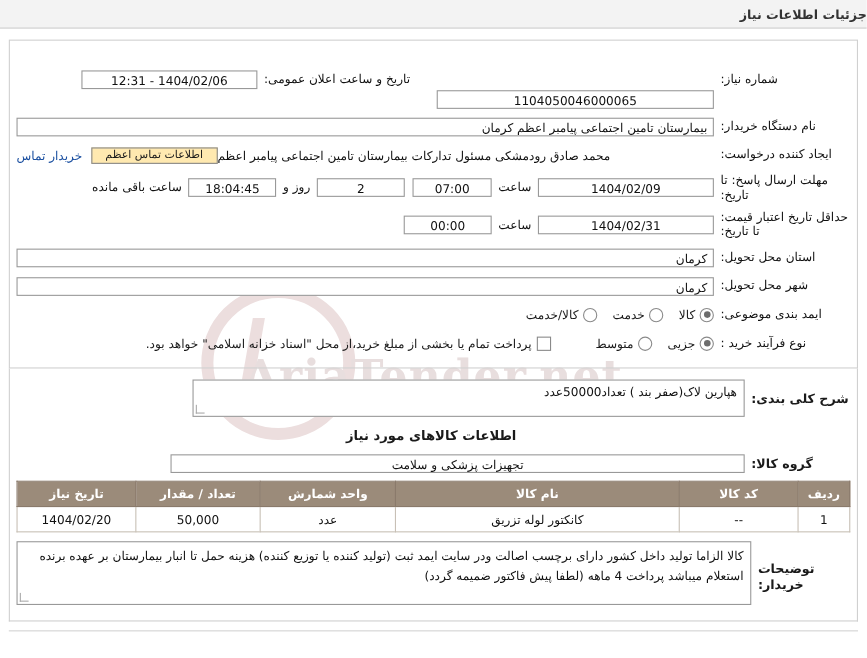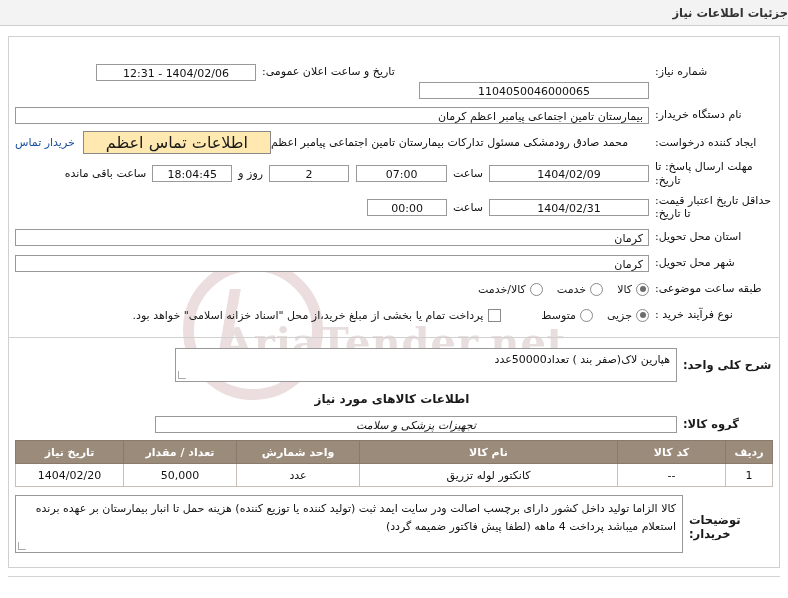--- a/index.html
+++ b/index.html
@@ -123,22 +123,22 @@
   .link {
     color: #1a4fa0;
     text-decoration: none;
     font-size: 11px;
     padding-right: 8px;
     white-space: nowrap;
   }
   .badge {
     border: 1px solid #888;
     background: #ffe9b0;
-    font-size: 16px;
-    padding: 1px 22px;
+    font-size: 10px;
+    padding: 1px 12px;
     white-space: nowrap;
     text-align: right;
   }
   .plaintext {
     font-size: 11px;
     color: #111;
     white-space: nowrap;
   }
 
   
@@ -278,21 +278,21 @@
   <div class="content">
 
     <div class="titlebar">
       <span>جزئیات اطلاعات نیاز</span>
     </div>
 
     <div class="panel">
 
       <div class="row">
         <div class="lbl">شماره نیاز:</div>
-        <div class="fld" style="width:230px;margin-top:37px;">1104050046000065</div>
+        <div class="fld" style="width:252px;margin-top:37px;">1104050046000065</div>
         <div class="gap"></div>
         <div class="lbl" style="width:150px;">تاریخ و ساعت اعلان عمومی:</div>
         <div class="fld" style="width:160px;">1404/02/06 - 12:31</div>
       </div>
 
       <div class="row">
         <div class="lbl">نام دستگاه خریدار:</div>
         <div class="fld right" style="flex:1;">بیمارستان تامین اجتماعی پیامبر اعظم کرمان</div>
       </div>
 
@@ -300,21 +300,21 @@
         <div class="lbl">ایجاد کننده درخواست:</div>
         <div class="plaintext" style="flex:1; text-align:left;">محمد صادق  رودمشکی مسئول تدارکات بیمارستان تامین اجتماعی پیامبر اعظم</div>
         <div class="badge">اطلاعات تماس اعظم</div>
         <a class="link" href="#">خریدار تماس</a>
       </div>
 
       <div class="row">
         <div class="lbl">مهلت ارسال پاسخ: تا تاریخ:</div>
         <div class="fld" style="width:160px;">1404/02/09</div>
         <div class="inline-lbl">ساعت</div>
-        <div class="fld" style="width:91px;">07:00</div>
+        <div class="fld" style="width:72px;">07:00</div>
         <div class="gap"></div>
         <div class="fld" style="width:80px;">2</div>
         <div class="inline-lbl">روز و</div>
         <div class="fld" style="width:80px;">18:04:45</div>
         <div class="inline-lbl">ساعت باقی مانده</div>
       </div>
 
       <div class="row">
         <div class="lbl">حداقل تاریخ اعتبار قیمت: تا تاریخ:</div>
         <div class="fld" style="width:160px;">1404/02/31</div>
@@ -326,21 +326,21 @@
         <div class="lbl">استان محل تحویل:</div>
         <div class="fld right" style="flex:1;">کرمان</div>
       </div>
 
       <div class="row">
         <div class="lbl">شهر محل تحویل:</div>
         <div class="fld right" style="flex:1;">کرمان</div>
       </div>
 
       <div class="row">
-        <div class="lbl">طبقه ساعت موضوعی:</div>
+        <div class="lbl">ایمد بندی موضوعی:</div>
         <div class="radio-grp">
           <label class="radio">
             <span class="dot on"></span>
             <span>کالا</span>
           </label>
           <label class="radio">
             <span class="dot"></span>
             <span>خدمت</span>
           </label>
           <label class="radio">
@@ -366,29 +366,29 @@
             <span>پرداخت تمام یا بخشی از مبلغ خرید،از محل "اسناد خزانه اسلامی" خواهد بود.</span>
           </label>
         </div>
       </div>
 
     </div>
 
     <div class="sect">
 
       <div class="row" style="align-items:flex-start;">
-        <div class="big-label" style="padding-top:10px;">شرح کلی واحد:</div>
+        <div class="big-label" style="padding-top:10px;">شرح کلی بندی:</div>
         <div class="textarea" style="flex:1; margin-left:160px;">هپارین لاک(صفر بند ) تعداد50000عدد</div>
       </div>
 
       <div class="section-title">اطلاعات کالاهای مورد نیاز</div>
 
       <div class="row">
         <div class="big-label">گروه کالا:</div>
-        <div class="fld" style="flex:1; margin-left:140px;font-style:italic;">تجهیزات پزشکی و سلامت</div>
+        <div class="fld" style="flex:1; margin-left:140px;">تجهیزات پزشکی و سلامت</div>
       </div>
 
       <table class="goods">
         <thead>
           <tr>
             <th style="width:44px;">ردیف</th>
             <th style="width:105px;">کد کالا</th>
             <th>نام کالا</th>
             <th style="width:120px;">واحد شمارش</th>
             <th style="width:110px;">تعداد / مقدار</th>

